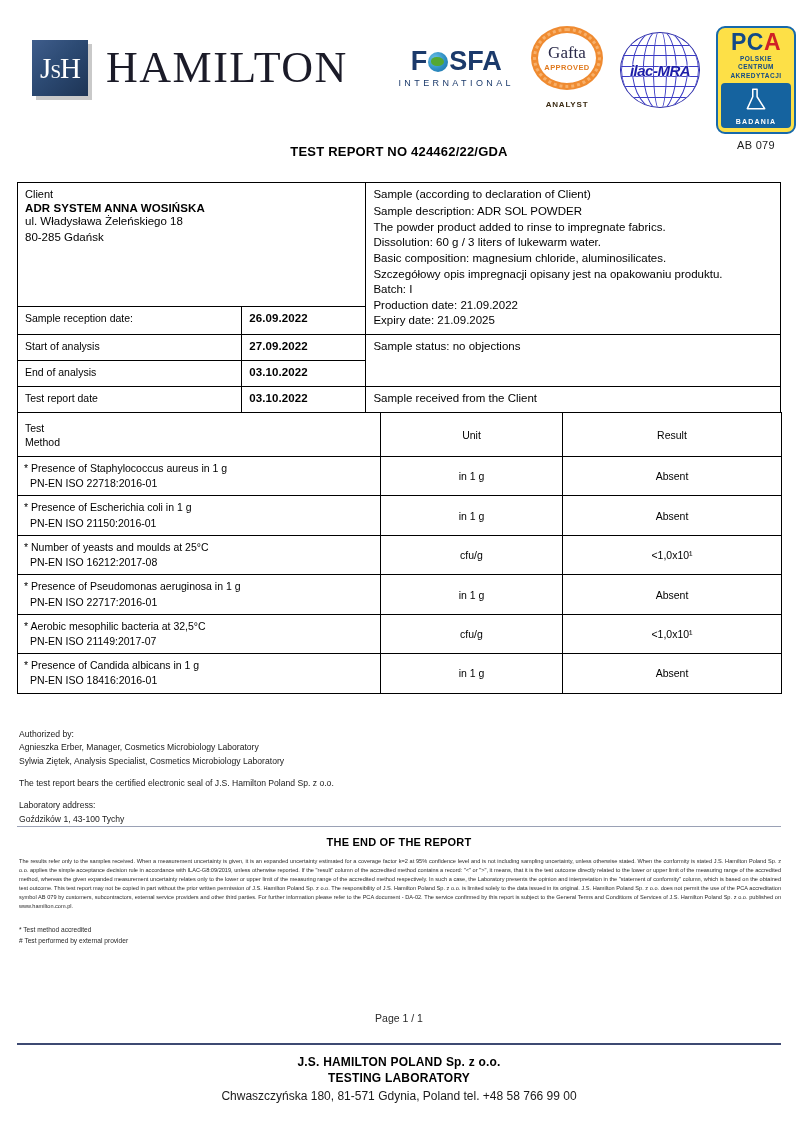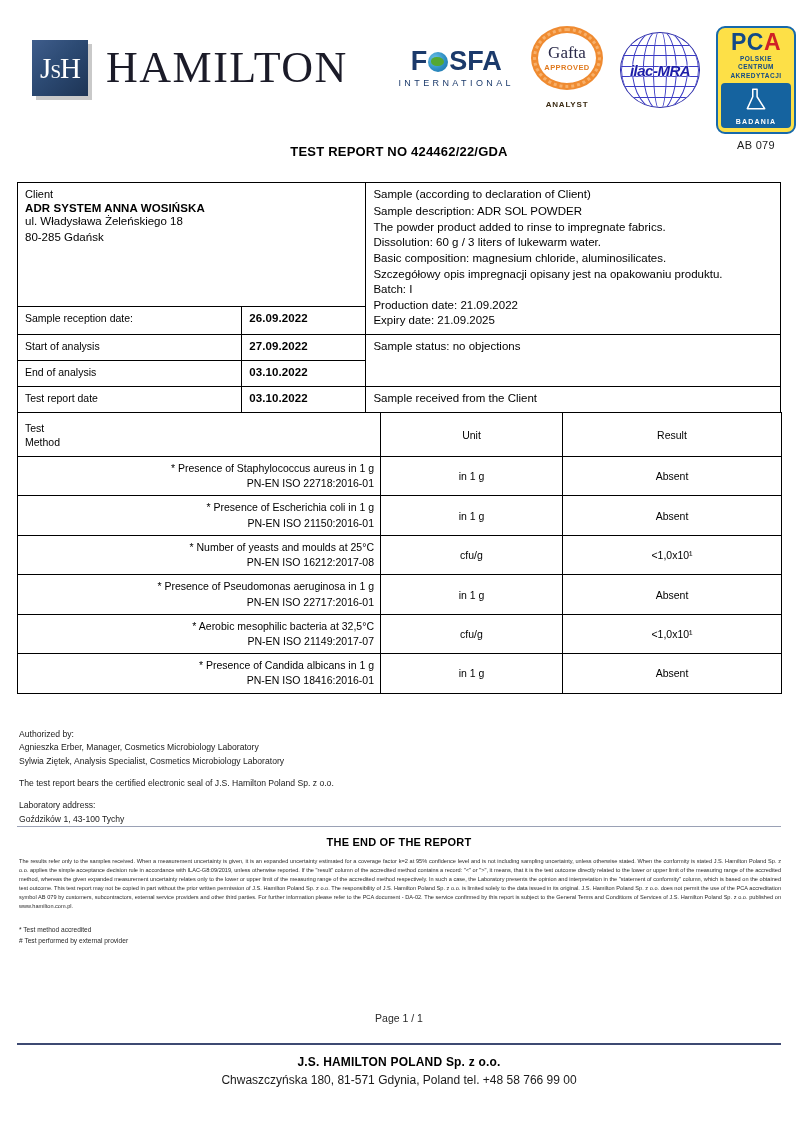--- a/index.html
+++ b/index.html
@@ -335,21 +335,21 @@
   }
   .results thead th:first-child { border-left: 1.8px solid #000; }
   .results thead th:last-child { border-right: 1.8px solid #000; }
   .results tbody td {
     height: 38px;
     font-size: 10.5px;
     vertical-align: middle;
   }
   .results tbody tr td:first-child {
     border-left: 1.8px solid #000;
-    text-align: right;
+    text-align: left;
     padding: 4px 6px;
     line-height: 1.45;
   }
   .results tbody tr td:last-child { border-right: 1.8px solid #000; }
   .results tbody tr:last-child td { border-bottom: 1.8px solid #000; }
   .results td.center { text-align: center; }
   .c-test { width: 363px; }
   .c-unit { width: 182px; }
   .c-res  { width: 219px; }
   .method { padding-left: 6px; display: block; }
@@ -633,16 +633,17 @@
   <div class="footnotes">
     <div>* Test method accredited</div>
     <div># Test performed by external provider</div>
   </div>
 
   <div class="page-num">Page  1 / 1</div>
 
   <div class="footer-rule"></div>
   <div class="footer">
     <div class="f1">J.S. HAMILTON POLAND Sp. z o.o.</div>
+    <div class="f2">TESTING LABORATORY</div>
     <div class="f3">Chwaszczyńska 180, 81-571 Gdynia, Poland tel. +48 58 766 99 00</div>
   </div>
 
 </div>
 
 </body></html>

